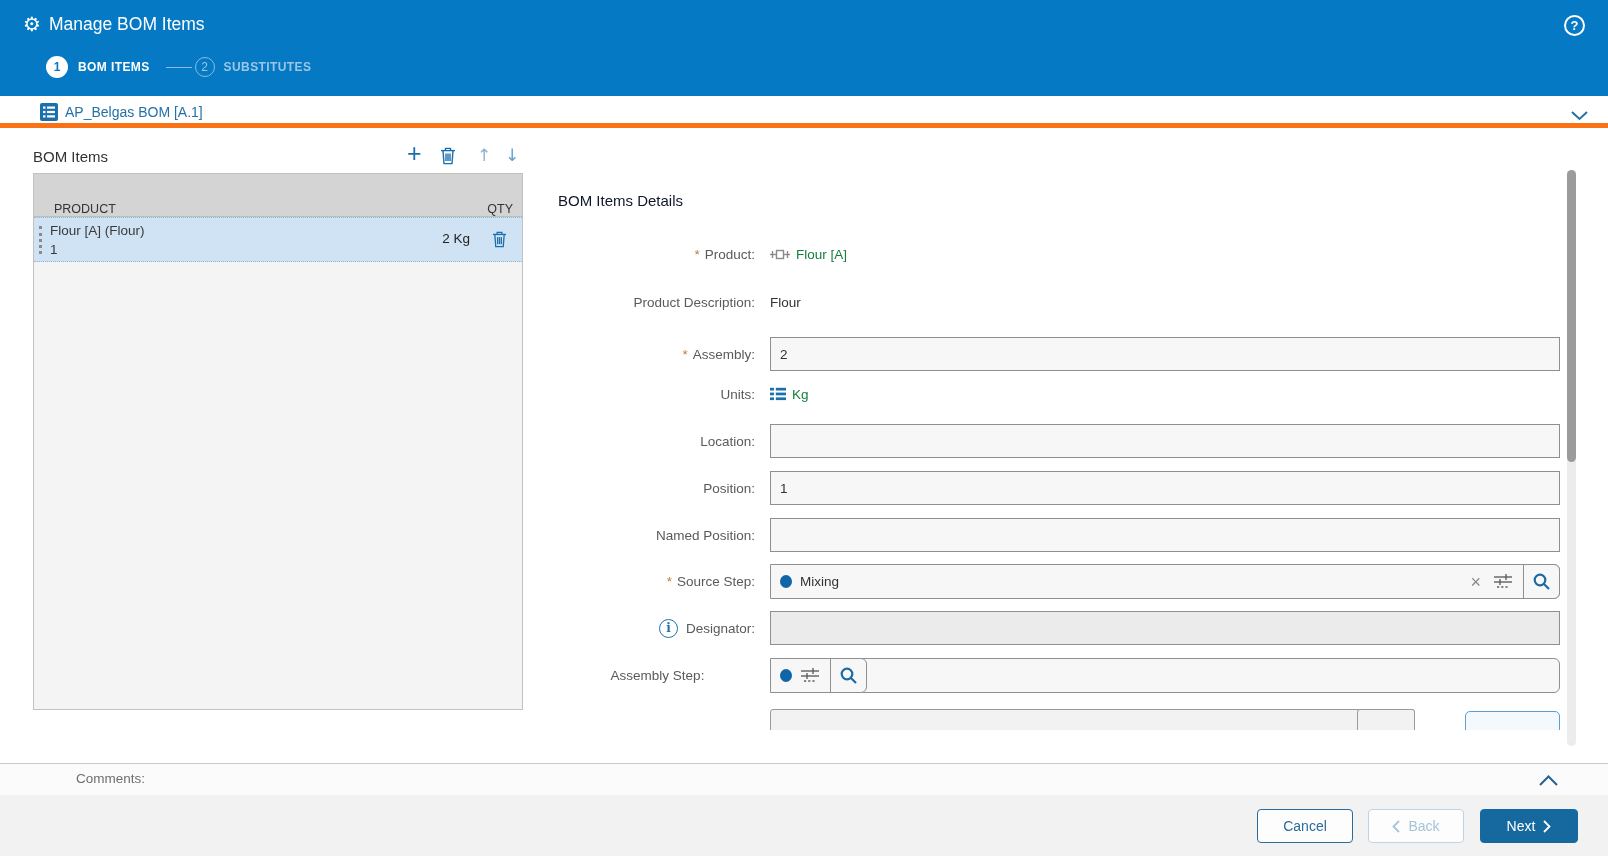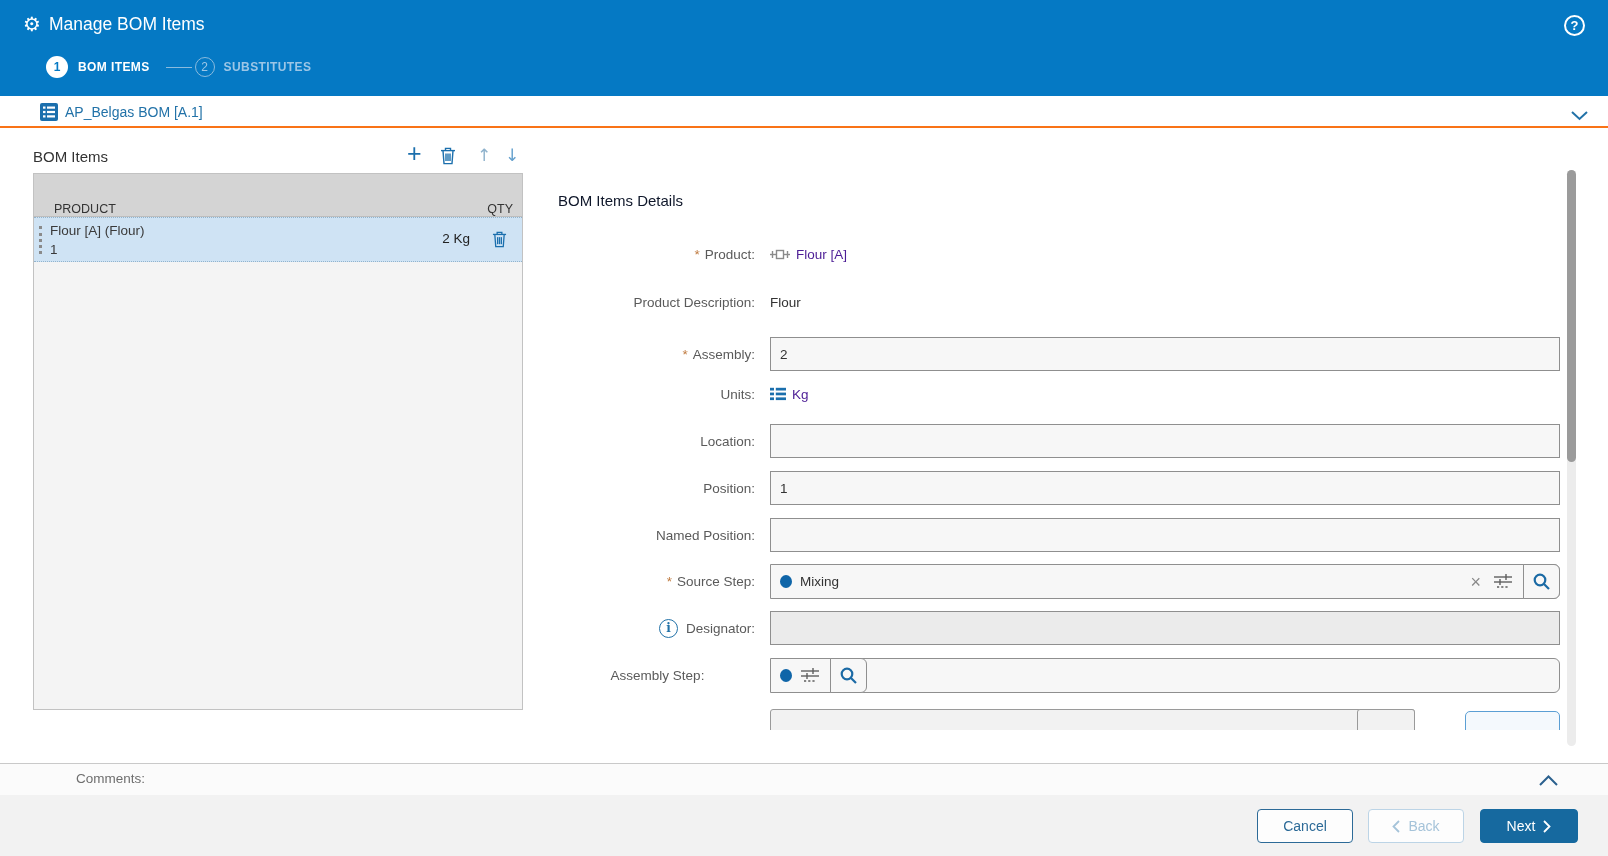--- a/index.html
+++ b/index.html
@@ -16,21 +16,21 @@
   #steps { position:absolute; left:46px; top:55px; height:24px; display:flex; align-items:center; }
   .step-circle-active { width:22px; height:22px; border-radius:50%; background:#fff; color:#0579c4; font-size:12px; font-weight:bold;
                         text-align:center; line-height:22px; }
   .step-label-active { margin-left:10px; color:#fff; font-size:12px; font-weight:bold; letter-spacing:.4px; }
   .step-connector { width:26px; height:0; border-top:1px solid #8abbde; margin:0 3px 0 16px; }
   .step-circle-inactive { width:20px; height:20px; border-radius:50%; border:1.5px solid #8abbde; color:#9cc6e6; font-size:12px;
                           text-align:center; line-height:18px; }
   .step-label-inactive { margin-left:9px; color:#9cc6e6; font-size:12px; font-weight:bold; letter-spacing:.4px; }
 
   
-  #bom-bar { position:absolute; top:96px; left:0; width:1608px; height:32px; background:#fff; border-bottom:2px solid #f97316; }
+  #bom-bar { position:absolute; top:96px; left:0; width:1608px; height:32px; background:#fff; border-bottom:5px solid #f97316; }
   #bom-bar-icon { position:absolute; left:40px; top:7px; }
   #bom-bar-title { position:absolute; left:65px; top:8px; font-size:14px; color:#2272a8; }
   #bom-bar-chevron { position:absolute; left:1571px; top:11px; cursor:pointer; }
 
   
   #bom-panel-title { position:absolute; left:33px; top:148px; font-size:15px; color:#333; }
   .tool-icon { position:absolute; top:144px; cursor:pointer; }
   #tool-plus { left:407px; top:141px; font-size:25px; font-weight:300; color:#1b6fad; line-height:24px; }
   #tool-trash { left:440px; top:147px; }
   #tool-up   { left:477px; top:145px; font-family:"DejaVu Sans",sans-serif; font-size:17px; color:#8fb2cc; }
@@ -49,21 +49,21 @@
   #row-qty { position:absolute; right:52px; top:13px; font-size:13.5px; color:#222; }
   #row-trash { position:absolute; right:15px; top:13px; cursor:pointer; }
 
   
   #details-title { position:absolute; left:558px; top:192px; font-size:15px; color:#0f172a; }
   .frow { position:absolute; left:560px; width:1000px; height:34px; }
   .flabel { position:absolute; left:0; top:0; width:195px; height:34px; display:flex; align-items:center; justify-content:flex-end;
             font-size:13.5px; color:#5a5a5a; text-align:right; }
   .req { color:#bf7a3f; margin-right:5px; }
   .fvalue { position:absolute; left:210px; top:0; height:34px; display:flex; align-items:center; font-size:13.5px; color:#333; }
-  .link { color:#4c1d95; cursor:pointer; }
+  .link { color:#15803d; cursor:pointer; }
   .finput { position:absolute; left:210px; top:0; width:790px; height:34px; background:#f7f7f7; border:1px solid #8f8f8f;
             font-family:"Liberation Sans",sans-serif; font-size:13.5px; color:#333; padding:0 9px; outline:none; }
   .finput.gray { background:#ebebeb; }
   .picker { position:absolute; left:210px; top:0; width:790px; height:35px; background:#f7f7f7; border:1px solid #8f8f8f;
             border-radius:0 6px 6px 0; display:flex; align-items:center; padding-left:9px; }
   .dot { width:12px; height:13px; border-radius:50%; background:#0f65a8; margin-right:8px; flex:none; }
   .picker-text { font-size:13.5px; color:#333; flex:1 1 auto; }
   .picker-text.placeholder { color:#9a9a9a; font-style:italic; }
   .clear-x { font-size:18px; color:#8a8a8a; margin-right:12px; cursor:pointer; line-height:14px; }
   .filter-ic { margin-right:10px; cursor:pointer; display:flex; align-items:center; }

